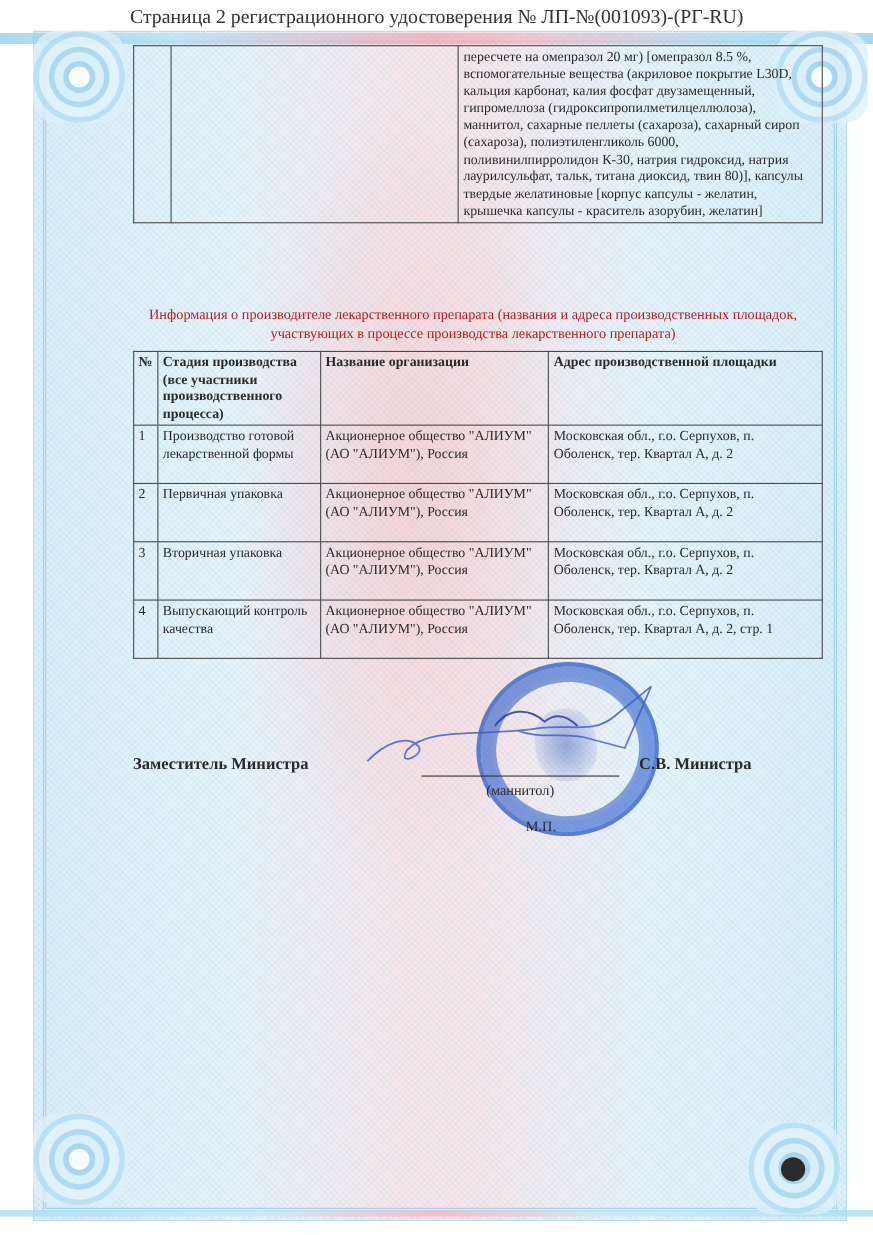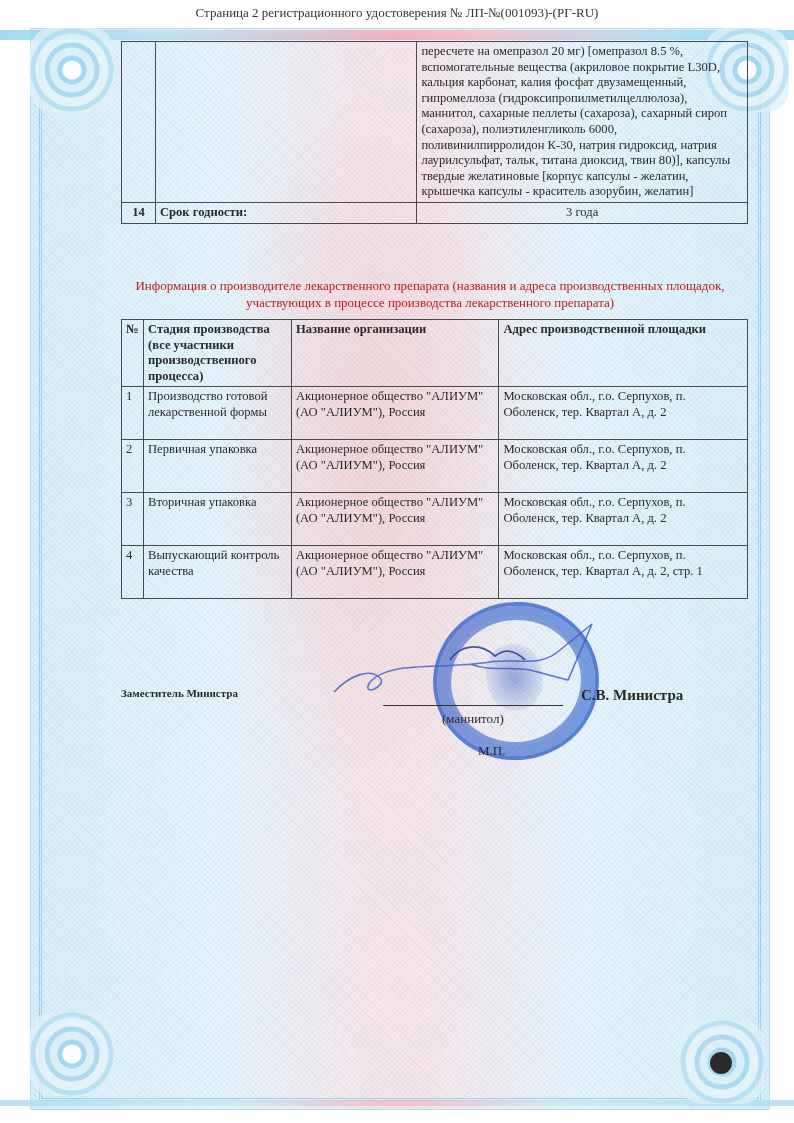--- a/index.html
+++ b/index.html
@@ -37,35 +37,35 @@
     opacity: 0.8;
   }
   .rosette {
     position: absolute; width: 84px; height: 84px; border-radius: 26%;
     background:
       radial-gradient(circle, #ffffff 0 9px, #9fd3ee 10px 14px, #d9f0fa 15px 22px, #a7d6ee 23px 27px, #e2f4fb 28px 36px, #b5dff2 37px 41px, rgba(220,241,250,0.9) 42px);
     opacity: 0.85;
   }
   .header {
     position: absolute; left: 0; top: 5px; width: 794px; text-align: center;
-    font-size: 13px; color: #333;
+    font-size: 18px; color: #333;
   }
   table { border-collapse: collapse; position: absolute; font-size: 12.6px; line-height: 15.6px; }
   td, th { border: 1px solid #4a4a4a; vertical-align: top; padding: 2px 4px; text-align: left; }
   .t1 { left: 121px; top: 41px; width: 627px; padding-left: 10px; }
   .t1 td { background: transparent; }
   .bold { font-weight: bold; }
   .center { text-align: center; }
   .info {
     position: absolute; left: 110px; top: 277px; width: 640px; text-align: center;
     font-size: 13px; line-height: 17px; color: #b91c1c;
   }
   .t2 { left: 121px; top: 319px; width: 627px; }
   .t2 th { font-weight: bold; }
-  .sig-role { position: absolute; left: 121px; top: 687px; font-size: 11px; font-weight: bold; }
+  .sig-role { position: absolute; left: 121px; top: 687px; font-size: 15px; font-weight: bold; }
   .sig-name { position: absolute; left: 581px; top: 687px; font-size: 15px; font-weight: bold; }
   .sig-line { position: absolute; left: 383px; top: 705px; width: 180px; border-top: 1px solid #333; }
   .sig-caption { position: absolute; left: 442px; top: 711px; font-size: 13px; }
   .mp { position: absolute; left: 478px; top: 743px; font-size: 13px; }
   .stamp {
     position: absolute; left: 433px; top: 602px; width: 158px; height: 150px; border-radius: 50%;
     border: 4px solid rgba(40,90,200,0.75);
     box-shadow: inset 0 0 0 10px rgba(70,120,220,0.12), inset 0 0 0 14px rgba(40,90,200,0.55);
     transform: rotate(-8deg);
   }
@@ -97,25 +97,20 @@
   <colgroup>
       <col style="width:34px">
       <col style="width:262px">
       <col style="width:331px">
     </colgroup>
   <tbody>
       <tr>
     <td></td>
     <td></td>
     <td>пересчете на омепразол 20 мг) [омепразол 8.5 %, вспомогательные вещества (акриловое покрытие L30D, кальция карбонат, калия фосфат двузамещенный, гипромеллоза (гидроксипропилметилцеллюлоза), маннитол, сахарные пеллеты (сахароза), сахарный сироп (сахароза), полиэтиленгликоль 6000, поливинилпирролидон К-30, натрия гидроксид, натрия лаурилсульфат, тальк, титана диоксид, твин 80)], капсулы твердые желатиновые [корпус капсулы - желатин, крышечка капсулы - краситель азорубин, желатин]</td>
-  </tr>
-  <tr>
-    <td class="bold center">14</td>
-    <td class="bold">Срок годности:</td>
-    <td class="center">3 года</td>
   </tr>
 </tbody>
   </table>
 
 <div class="info">Информация о производителе лекарственного препарата (названия и адреса производственных площадок, участвующих в процессе производства лекарственного препарата)</div>
 
 <table class="t2">
   <colgroup>
       <col style="width:22px">
       <col style="width:148px">

